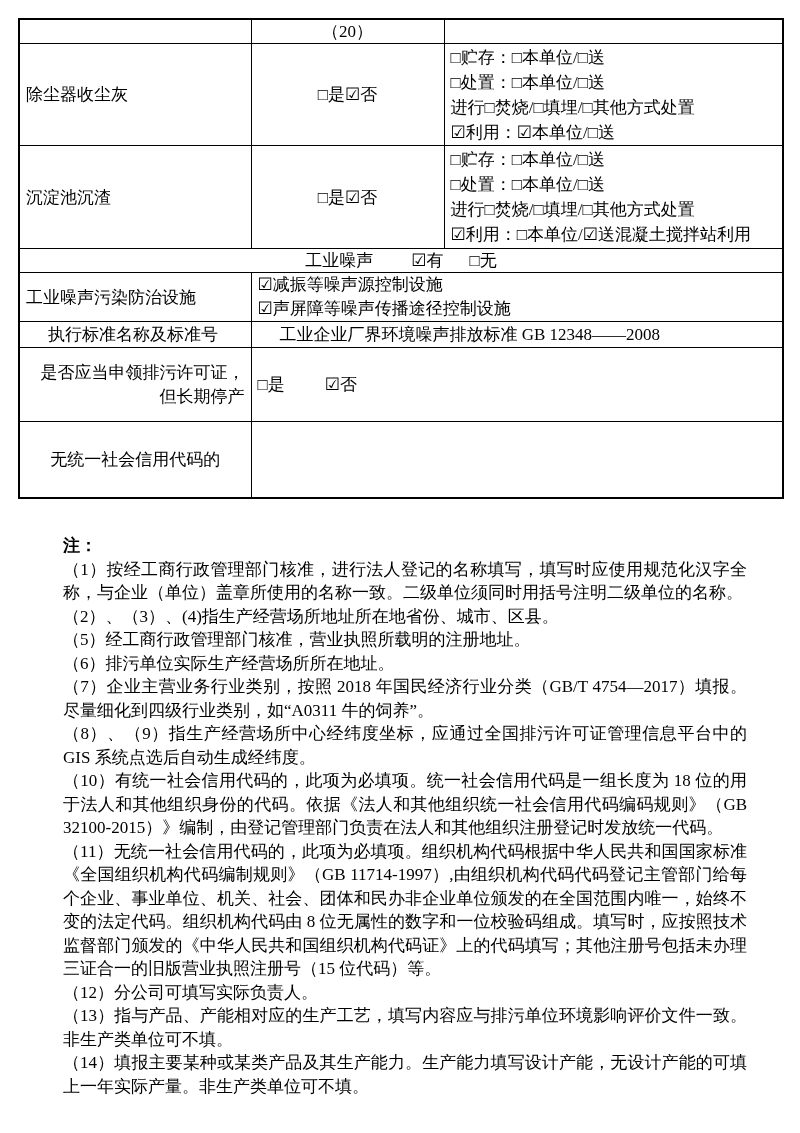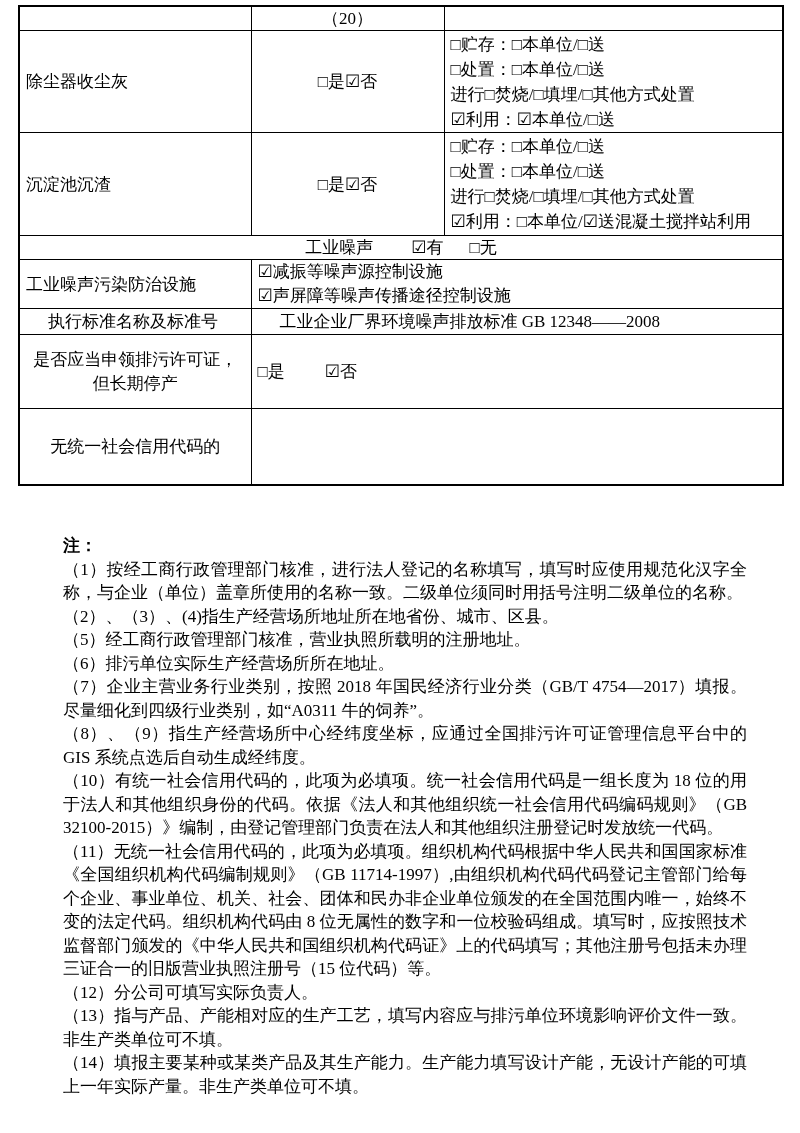--- a/index.html
+++ b/index.html
@@ -3,35 +3,35 @@
 <meta charset="utf-8">
 <style>
   html,body { margin:0; padding:0; background:#e8e8e8; }
   .page {
     position:relative; width:800px; height:1133px; background:#ffffff;
     color:#000; font-family:"Liberation Serif","DejaVu Serif",serif;
     overflow:hidden; margin:0 auto;
   }
   
   table.form {
-    position:absolute; left:18px; top:5px; width:764px;
+    position:absolute; left:18px; top:18px; width:764px;
     border-collapse:collapse; table-layout:fixed;
     font-size:17px; border:2px solid #000;
   }
   table.form td {
     border:1px solid #000; padding:0 6px; vertical-align:middle;
     overflow:hidden;
   }
   td.lbl { padding-left:8px; }
   td.c   { text-align:center; }
   .detail-cell { padding:2px 4px; }
   .detail-line { line-height:25px; white-space:nowrap; }
   .fac-line    { line-height:24px; white-space:nowrap; }
   .u { }
-  .permit-label div { text-align:center; line-height:24px; }
+  .permit-label div { text-align:right; line-height:24px; }
   .permit-val { padding-left:22px; }
   .gap-l { margin-left:40px; }
   .noise-yes { margin-left:38px; }
   .noise-no  { margin-left:26px; }
   
   tr.r-head   td { height:22px; }
   tr.r-dust   td { height:101px; }
   tr.r-sed    td { height:102px; }
   tr.r-noise  td { height:21px; }
   tr.r-fac    td { height:47px; }

